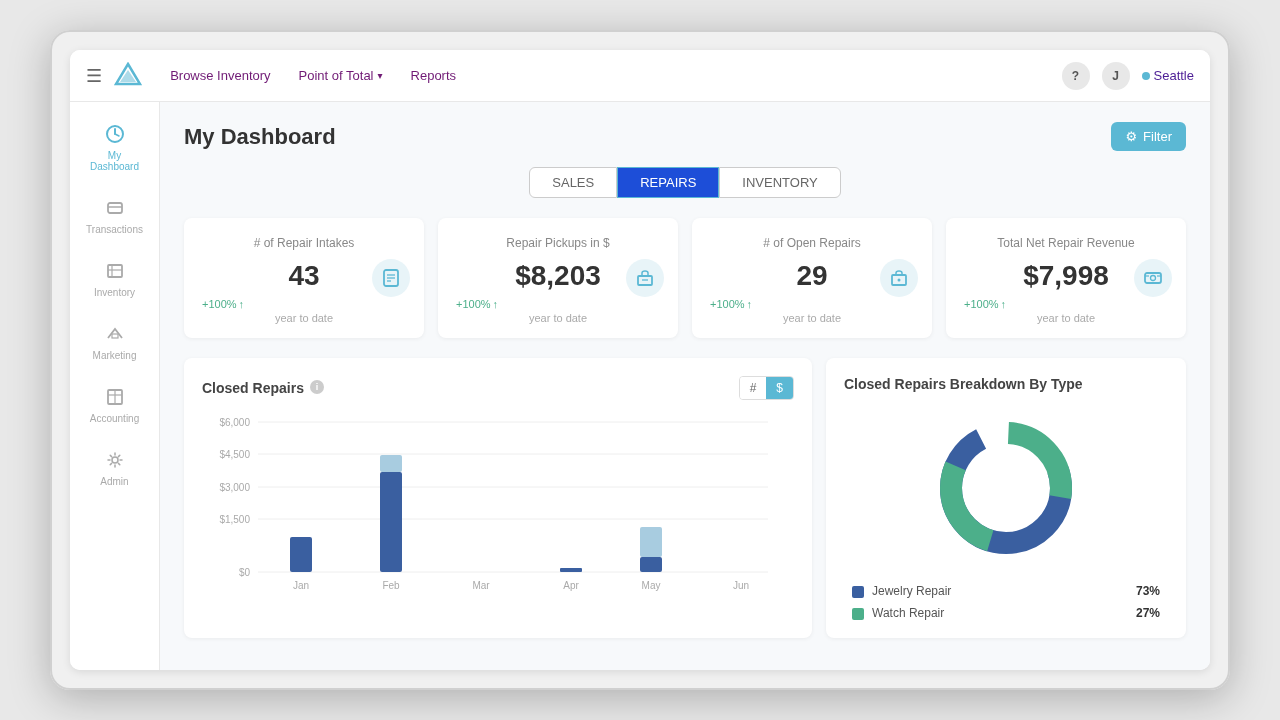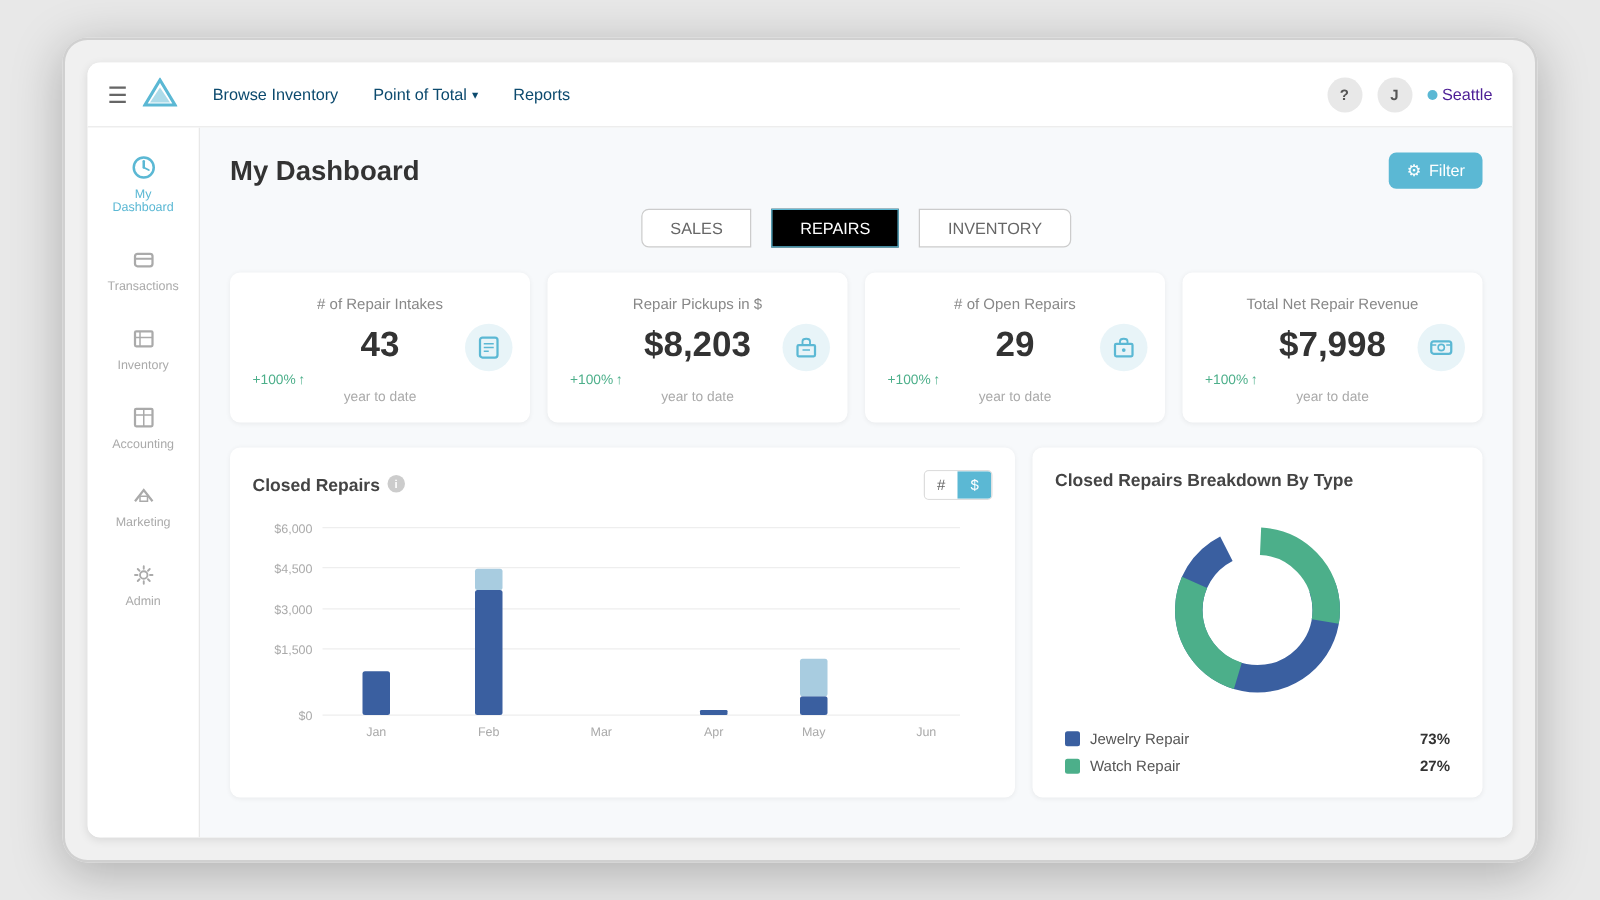--- a/index.html
+++ b/index.html
@@ -54,21 +54,21 @@
     }
     .nav-items {
       display: flex;
       align-items: center;
       gap: 4px;
       flex: 1;
     }
     .nav-item {
       padding: 6px 12px;
       font-size: 13px;
-      color: #0c4a6e;
+      color: #701a75;
       cursor: pointer;
       border-radius: 4px;
       display: flex;
       align-items: center;
       gap: 4px;
     }
     .nav-right {
       display: flex;
       align-items: center;
       gap: 12px;
@@ -164,37 +164,37 @@
       background: #5bb8d4;
       color: #fff;
       border-radius: 6px;
       font-size: 13px;
       cursor: pointer;
       border: none;
     }
     
     .tabs {
       display: flex;
-      gap: 16px;
+      gap: 0;
       justify-content: center;
       margin-bottom: 20px;
     }
     .tab {
       padding: 7px 22px;
       font-size: 13px;
       cursor: pointer;
       border: 1px solid #ccc;
       background: #fff;
       color: #666;
       margin: 0;
     }
     .tab:first-child { border-radius: 6px 0 0 6px; }
     .tab:last-child { border-radius: 0 6px 6px 0; }
     .tab.active {
-      background: #000000;
+      background: #1d4ed8;
       color: #fff;
       border-color: #5bb8d4;
     }
     
     .kpi-row {
       display: grid;
       grid-template-columns: repeat(4, 1fr);
       gap: 14px;
       margin-bottom: 20px;
     }
@@ -319,21 +319,21 @@
       margin-bottom: 16px;
     }
     .legend {
       display: flex;
       flex-direction: column;
       gap: 8px;
       padding: 0 8px;
     }
     .legend-item {
       display: flex;
-      align-items: center;
+      align-items: flex-end;
       gap: 8px;
       font-size: 12px;
       color: #555;
     }
     .legend-dot {
       width: 12px;
       height: 12px;
       border-radius: 2px;
       flex-shrink: 0;
     }
@@ -417,35 +417,35 @@
               <rect x="3" y="4" width="14" height="12" rx="1" fill="none" stroke="#aaa" stroke-width="1.8"></rect>
               <line x1="7" y1="4" x2="7" y2="16" stroke="#aaa" stroke-width="1.2"></line>
               <line x1="3" y1="9" x2="17" y2="9" stroke="#aaa" stroke-width="1.2"></line>
             </svg>
           </div>
           <span style="font-size:10px;color:#aaa;text-align:center;">Inventory</span>
         </div>
         <div class="sidebar-item">
           <div class="sidebar-icon">
             <svg width="20" height="20" viewBox="0 0 20 20">
+              <path d="M3 14 L10 5 L17 14" fill="none" stroke="#aaa" stroke-width="1.8"></path>
+              <rect x="7" y="10" width="6" height="4" fill="none" stroke="#aaa" stroke-width="1.2"></rect>
+            </svg>
+          </div>
+          <span style="font-size:10px;color:#aaa;text-align:center;">Marketing</span>
+        </div>
+        <div class="sidebar-item">
+          <div class="sidebar-icon">
+            <svg width="20" height="20" viewBox="0 0 20 20">
               <rect x="3" y="3" width="14" height="14" rx="1" fill="none" stroke="#aaa" stroke-width="1.8"></rect>
               <line x1="3" y1="8" x2="17" y2="8" stroke="#aaa" stroke-width="1.2"></line>
               <line x1="10" y1="3" x2="10" y2="17" stroke="#aaa" stroke-width="1.2"></line>
             </svg>
           </div>
           <span style="font-size:10px;color:#aaa;text-align:center;">Accounting</span>
-        </div>
-        <div class="sidebar-item">
-          <div class="sidebar-icon">
-            <svg width="20" height="20" viewBox="0 0 20 20">
-              <path d="M3 14 L10 5 L17 14" fill="none" stroke="#aaa" stroke-width="1.8"></path>
-              <rect x="7" y="10" width="6" height="4" fill="none" stroke="#aaa" stroke-width="1.2"></rect>
-            </svg>
-          </div>
-          <span style="font-size:10px;color:#aaa;text-align:center;">Marketing</span>
         </div>
         <div class="sidebar-item">
           <div class="sidebar-icon">
             <svg width="20" height="20" viewBox="0 0 20 20">
               <circle cx="10" cy="10" r="3" fill="none" stroke="#aaa" stroke-width="1.5"></circle>
               <path d="M10 3 L10 5 M10 15 L10 17 M3 10 L5 10 M15 10 L17 10 M5.2 5.2 L6.6 6.6 M13.4 13.4 L14.8 14.8 M14.8 5.2 L13.4 6.6 M6.6 13.4 L5.2 14.8" stroke="#aaa" stroke-width="1.5" stroke-linecap="round"></path>
             </svg>
           </div>
           <span style="font-size:10px;color:#aaa;text-align:center;">Admin</span>
         </div>

